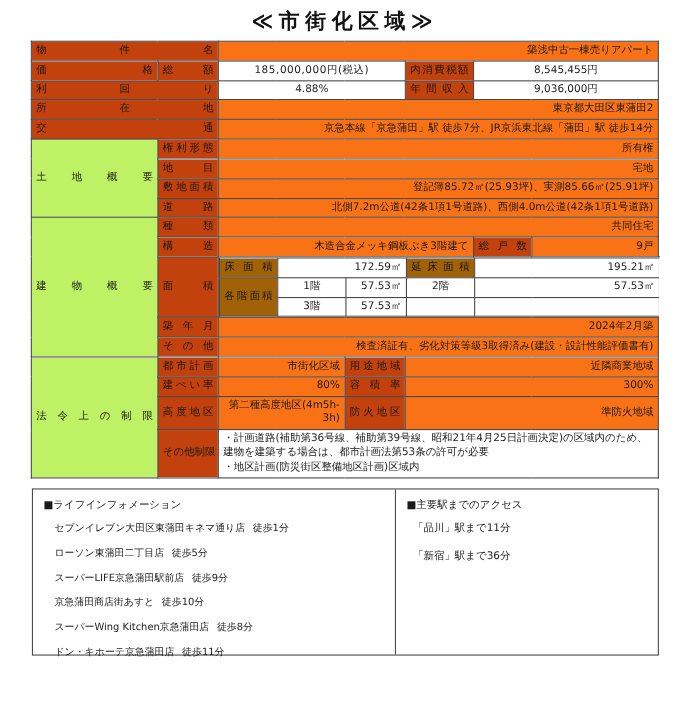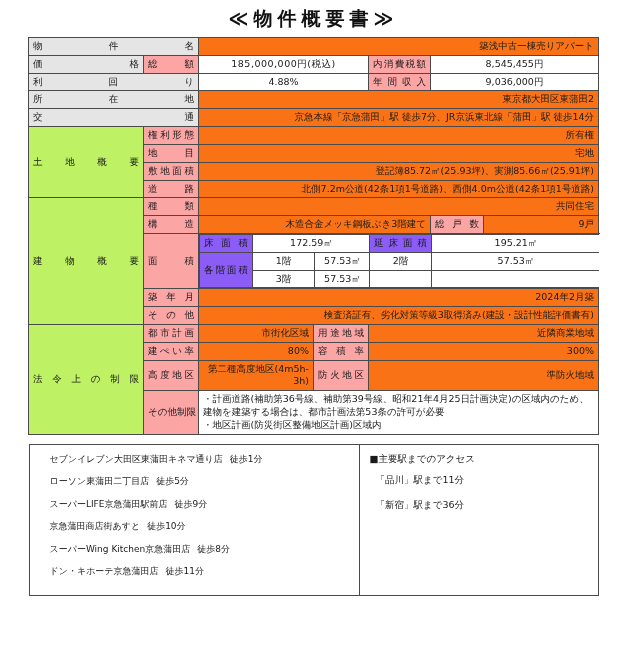--- a/index.html
+++ b/index.html
@@ -42,36 +42,36 @@
     font-size: 9.5px;
     padding: 2px 4px;
     vertical-align: middle;
     line-height: 1.35;
     height: 17px;
     box-sizing: border-box;
     overflow: hidden;
   }
   
   td.lab {
-    background: #e5e5e5;
+    background: #c2410c;
     text-align: justify;
     text-align-last: justify;
     padding: 2px 6px;
     font-size: 9.5px;
     white-space: nowrap;
   }
   td.lab-big {
     background: #bef264;
     text-align: justify;
     text-align-last: justify;
     padding: 2px 8px;
     font-size: 10px;
   }
   td.sublab {
-    background: #fca5a5;
+    background: #c2410c;
     text-align: justify;
     text-align-last: justify;
     padding: 2px 4px;
     white-space: nowrap;
     font-size: 9.5px;
     margin-left: 20px;
   }
   td.val {
     background: #f97316;
     text-align: right;
@@ -101,25 +101,25 @@
     border: 1px solid #4a4a4a;
     font-size: 9.5px;
     padding: 2px 4px;
     height: 17px;
     box-sizing: border-box;
   }
   .nested td.nlab {
     text-align: justify;
     text-align-last: justify;
     white-space: nowrap;
-    background: #8b5cf6;
+    background: #a16207;
     margin-top: 31px;
   }
   .nested td.nval {
-    text-align: center;
+    text-align: right;
     padding-left: 5px;
     background: #fff;
   }
   .nested td.ncenter {
     text-align: center;
     background: #fff;
   }
   .multiline {
     font-size: 8.3px;
     line-height: 1.5;
@@ -168,21 +168,21 @@
     margin-bottom: 12px;
     padding-left: 6px;
     white-space: nowrap;
   }
 </style>
 </head>
 <body>
 
 <div class="page">
 
-  <div class="doc-title">≪物件概要書≫</div>
+  <div class="doc-title">≪市街化区域≫</div>
 
   <table class="main">
     <colgroup>
       <col style="width:115px">
       <col style="width:55px">
       <col style="width:53px">
       <col style="width:62px">
       <col style="width:55px">
       <col style="width:62px">
       <col style="width:53px">
@@ -319,20 +319,21 @@
         <td class="sublab" style="height:36px;">その他制限</td>
         <td class="multiline" colspan="6">・計画道路(補助第36号線、補助第39号線、昭和21年4月25日計画決定)の区域内のため、建物を建築する場合は、都市計画法第53条の許可が必要
 ・地区計画(防災街区整備地区計画)区域内</td>
       </tr>
 
     </tbody>
   </table>
 
   <div class="info-box">
     <div class="info-col-left">
+      <div class="info-head">■ライフインフォメーション</div>
       <div class="info-item">
         <span>セブンイレブン大田区東蒲田キネマ通り店</span><span class="gap"></span><span>徒歩1分</span>
       </div>
       <div class="info-item">
         <span>ローソン東蒲田二丁目店</span><span class="gap"></span><span>徒歩5分</span>
       </div>
       <div class="info-item">
         <span>スーパーLIFE京急蒲田駅前店</span><span class="gap"></span><span>徒歩9分</span>
       </div>
       <div class="info-item">

